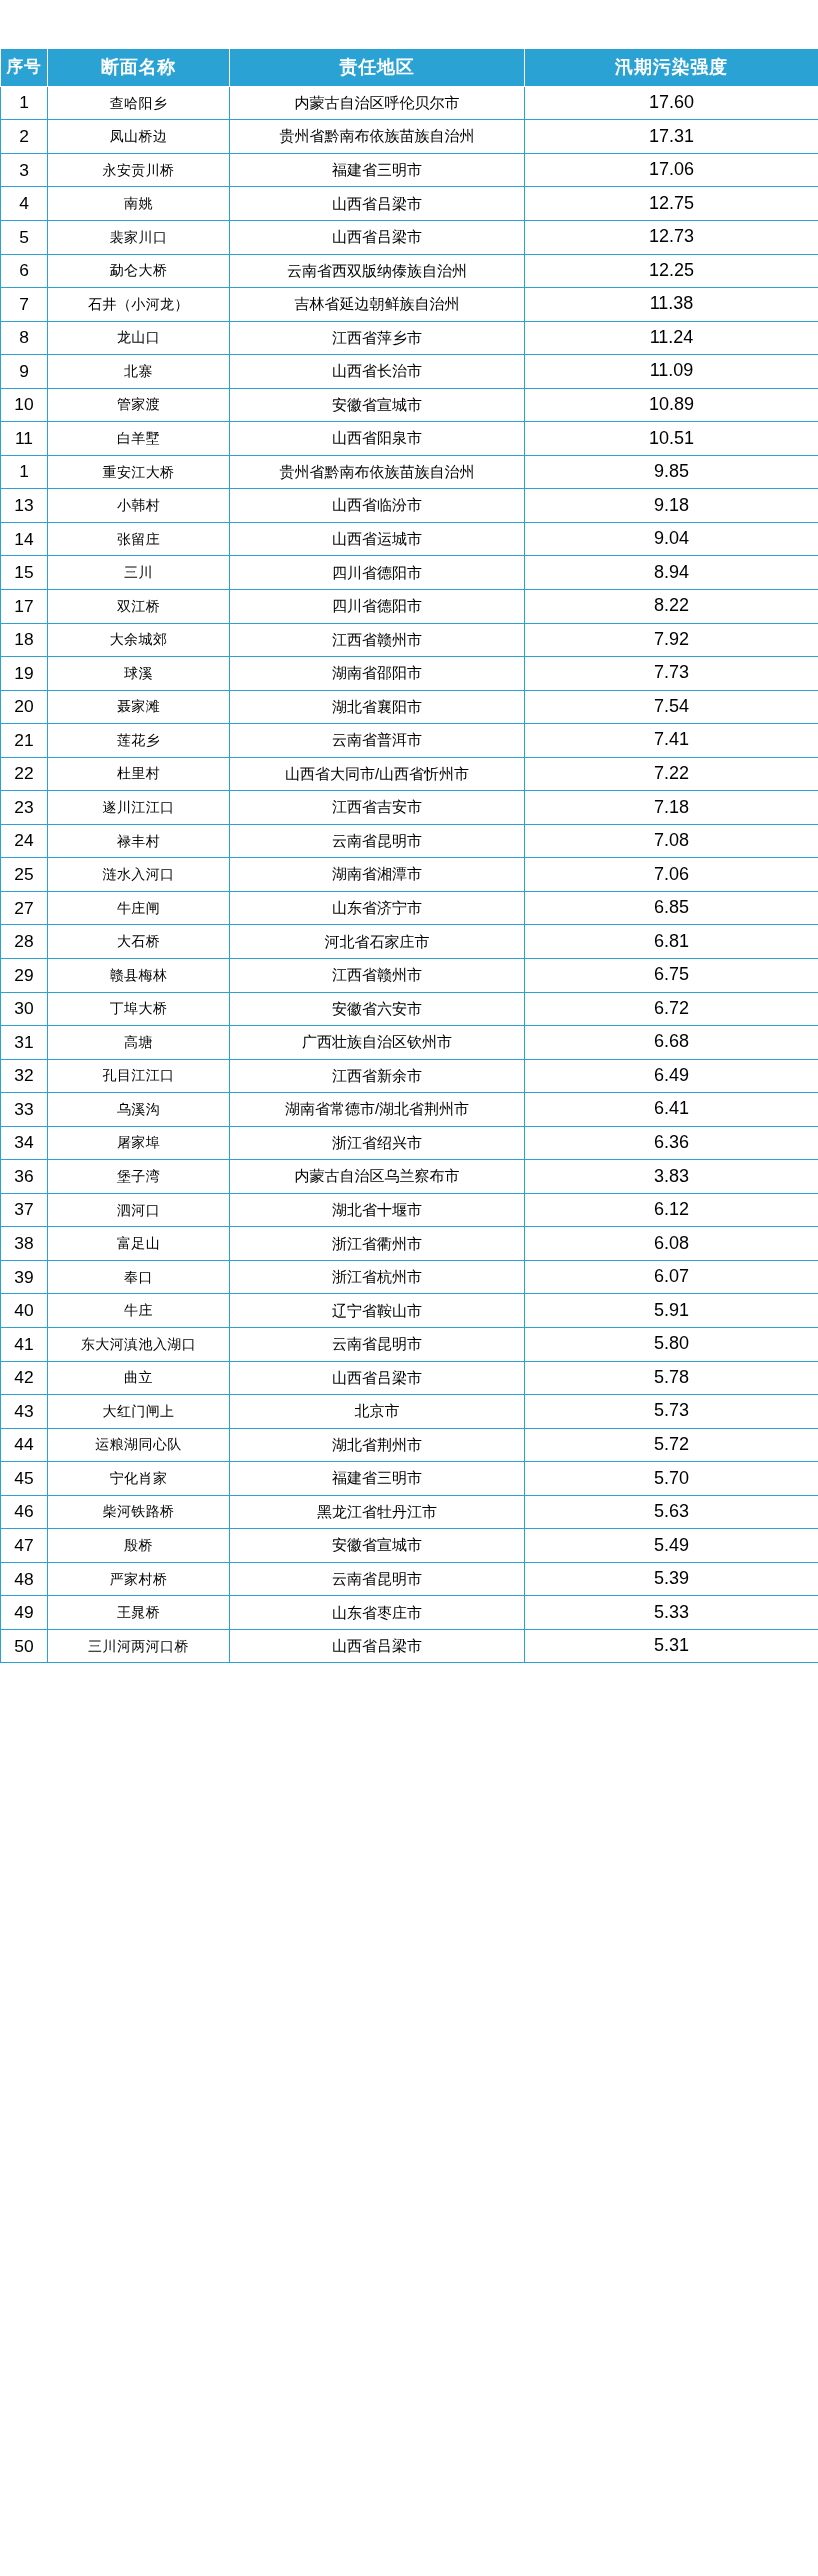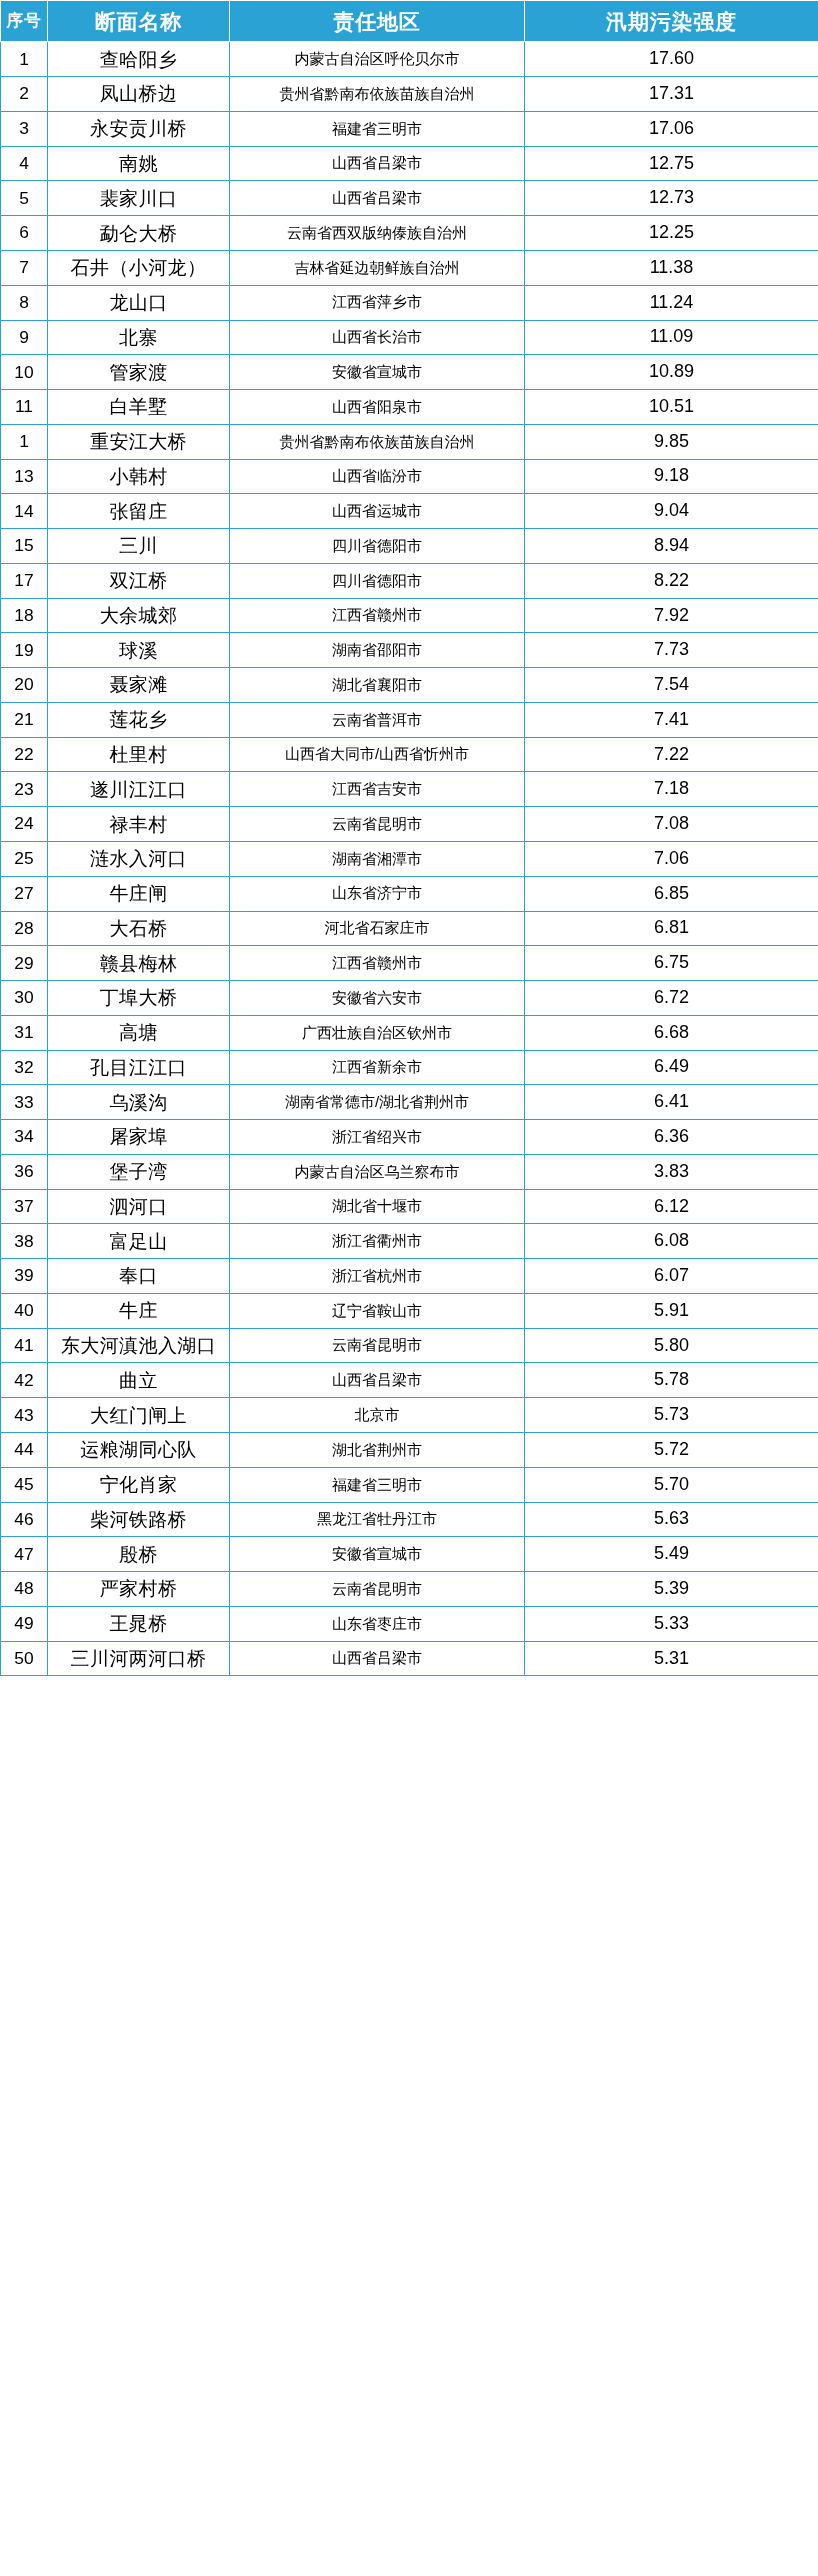--- a/index.html
+++ b/index.html
@@ -12,30 +12,31 @@
     font-family: "Liberation Sans", "DejaVu Sans", sans-serif;
   }
   .table-wrap {
     width: 818px;
     box-sizing: border-box;
   }
   table.pollution-table {
     border-collapse: collapse;
     width: 818px;
     table-layout: fixed;
+    margin-top: 48px;
   }
   table.pollution-table col.c-seq { width: 47px; }
   table.pollution-table col.c-name { width: 182px; }
   table.pollution-table col.c-region { width: 295px; }
   table.pollution-table col.c-value { width: 294px; }
 
   table.pollution-table thead th {
     background: #2aa3d4;
     color: #ffffff;
-    font-size: 21px;
+    font-size: 18px;
     font-weight: bold;
     text-align: center;
     border: 1.5px solid #ffffff;
     padding: 7.6px 3px;
     letter-spacing: 0.8px;
     line-height: 1.2;
   }
   table.pollution-table thead th.seq-head {
     font-size: 16.7px;
   }
@@ -46,21 +47,21 @@
     font-size: 18px;
     color: #000000;
     padding: 5.3px 3px;
     line-height: 1.22;
     background: #ffffff;
   }
   table.pollution-table tbody td.seq {
     font-size: 17.4px;
   }
   table.pollution-table tbody td.name {
-    font-size: 19px;
+    font-size: 14px;
     letter-spacing: 0.4px;
   }
   table.pollution-table tbody td.region {
     font-size: 15px;
   }
   table.pollution-table tbody td.value {
     font-size: 18px;
     font-family: "Liberation Sans", "DejaVu Sans", sans-serif;
   }
 </style>

